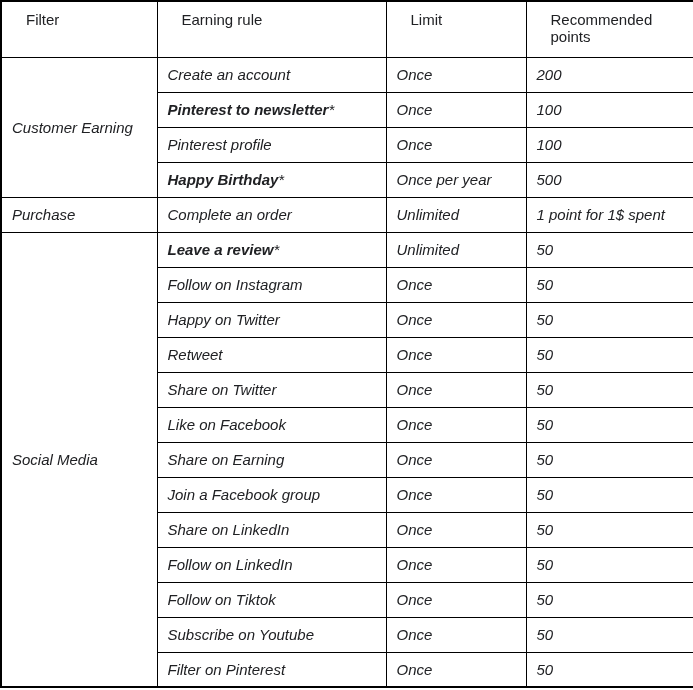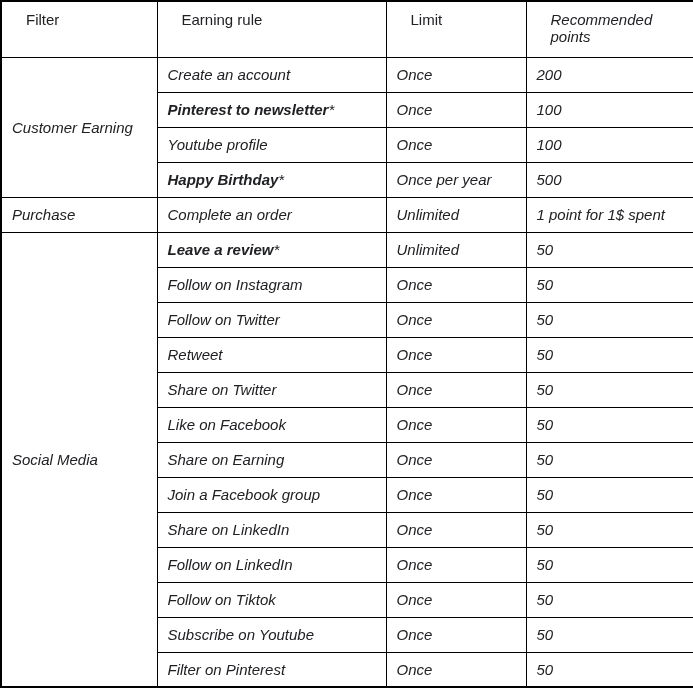--- a/index.html
+++ b/index.html
@@ -23,21 +23,21 @@
     padding: 4px 10px;
     text-align: left;
     font-weight: normal;
     overflow: hidden;
     box-sizing: border-box;
   }
   .points-table thead tr { height: 56px; }
   .points-table tbody tr { height: 35px; }
   .points-table th { vertical-align: top; padding-top: 9px; padding-left: 24px; }
   .points-table td { vertical-align: middle; font-style: italic; }
-  .wrap-block { display: block; max-width: 118px; font-style: italic; }
+  .wrap-block { display: block; max-width: 118px; }
   .bold { font-weight: bold; }
   .filter-cell { vertical-align: middle; }
 </style>
 </head>
 <body>
 
 <table class="points-table">
   <colgroup>
     <col style="width:156px">
     <col style="width:229px">
@@ -60,21 +60,21 @@
         <td><span>Create an account</span></td>
         <td>Once</td>
         <td>200</td>
       </tr>
       <tr>
         <td><span class="bold">Pinterest to newsletter</span><span>*</span></td>
         <td>Once</td>
         <td>100</td>
       </tr>
       <tr>
-        <td><span>Youtube profile</span></td>
+        <td><span>Pinterest profile</span></td>
         <td>Once</td>
         <td>100</td>
       </tr>
       <tr>
         <td><span class="bold">Happy Birthday</span><span>*</span></td>
         <td>Once per year</td>
         <td>500</td>
       </tr>
       <tr>
         <td rowspan="1" class="filter-cell">Purchase</td>
@@ -87,21 +87,21 @@
         <td><span class="bold">Leave a review</span><span>*</span></td>
         <td>Unlimited</td>
         <td>50</td>
       </tr>
       <tr>
         <td><span>Follow on Instagram</span></td>
         <td>Once</td>
         <td>50</td>
       </tr>
       <tr>
-        <td><span>Follow on Twitter</span></td>
+        <td><span>Happy on Twitter</span></td>
         <td>Once</td>
         <td>50</td>
       </tr>
       <tr>
         <td><span>Retweet</span></td>
         <td>Once</td>
         <td>50</td>
       </tr>
       <tr>
         <td><span>Share on Twitter</span></td>

